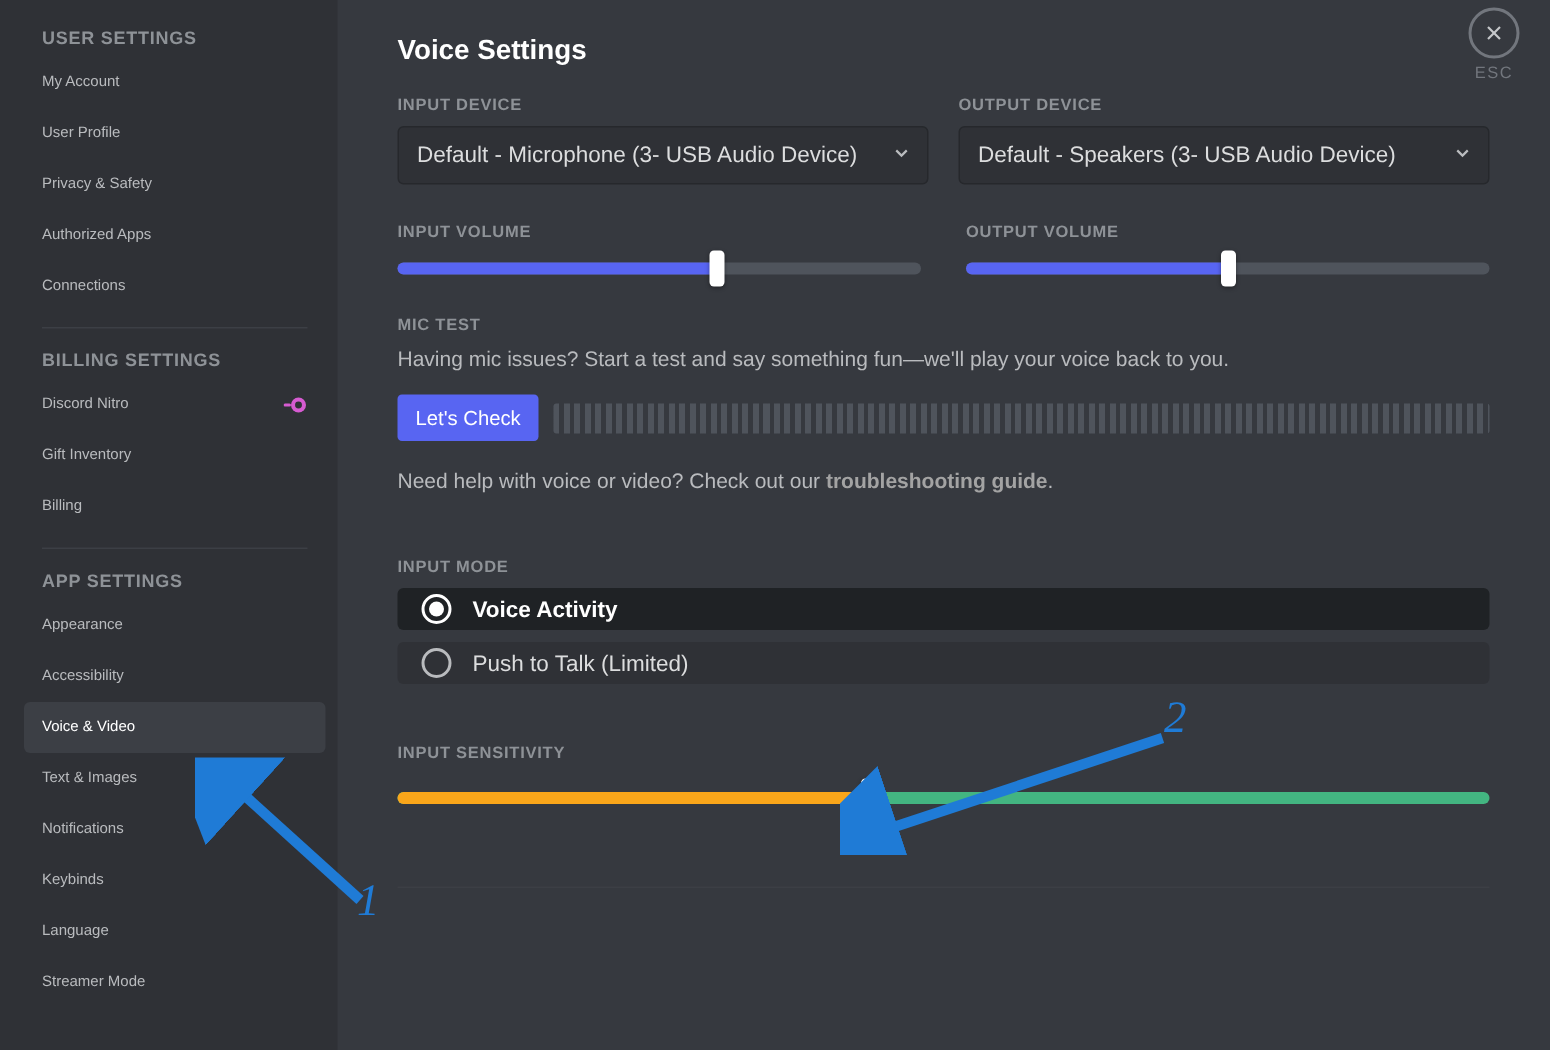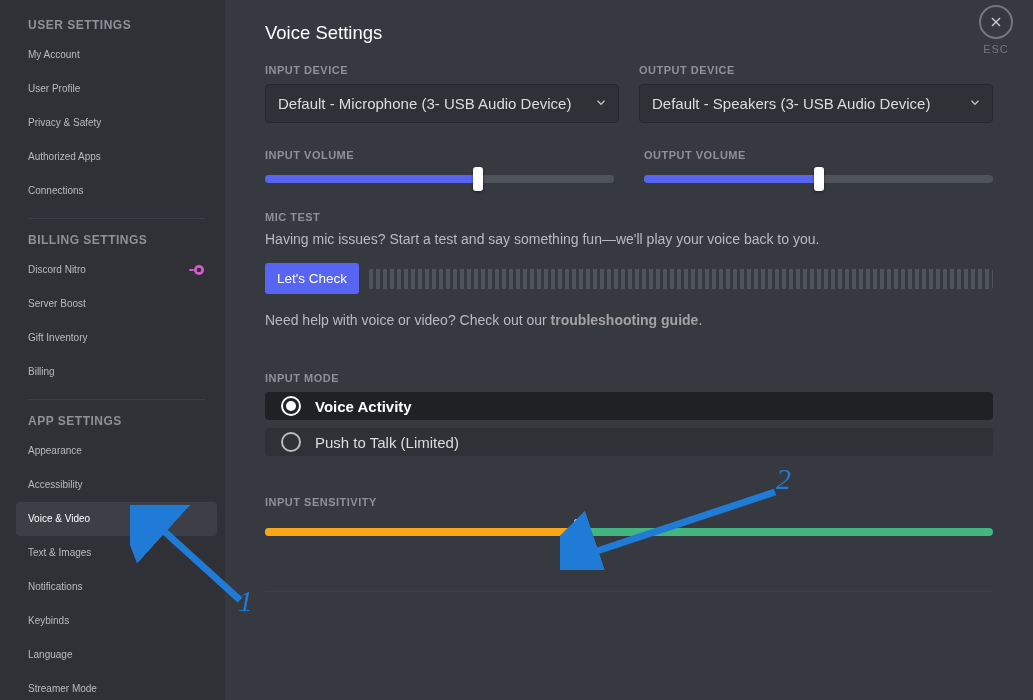--- a/index.html
+++ b/index.html
@@ -53,21 +53,21 @@
   .nitro-badge svg { display:block; }
   
   .main {
     flex: 1;
     padding: 22px 40px 20px 40px;
     position: relative;
     overflow: hidden;
   }
   h2.page-title {
     font-size: 18.5px;
-    font-weight: 400;
+    font-weight: 700;
     color: #ffffff;
     margin-bottom: 20px;
   }
   .row { display: flex; gap: 20px; }
   .col { flex: 1; min-width: 0; }
   .field-label {
     font-size: 11px;
     font-weight: 700;
     letter-spacing: .5px;
     color: #8e9297;
@@ -261,23 +261,20 @@
       <span>Discord Nitro</span>
       <span class="nitro-badge">
         <svg width="16" height="12" viewBox="0 0 16 12">
             <circle cx="10" cy="6" r="5" fill="#d65bd1"></circle>
             <circle cx="10" cy="6" r="2.3" fill="#2f3136"></circle>
             <rect x="0" y="5" width="5" height="2" rx="1" fill="#d65bd1"></rect>
           </svg>
       </span>
     </div>
     <div class="side-item">
-        <span>Server Boost</span>
-      </div>
-    <div class="side-item">
         <span>Gift Inventory</span>
       </div>
     <div class="side-item">
         <span>Billing</span>
       </div>
     <div class="divider"></div>
 
     <div class="section-header">APP SETTINGS</div>
     <div class="side-item">
         <span>Appearance</span>

